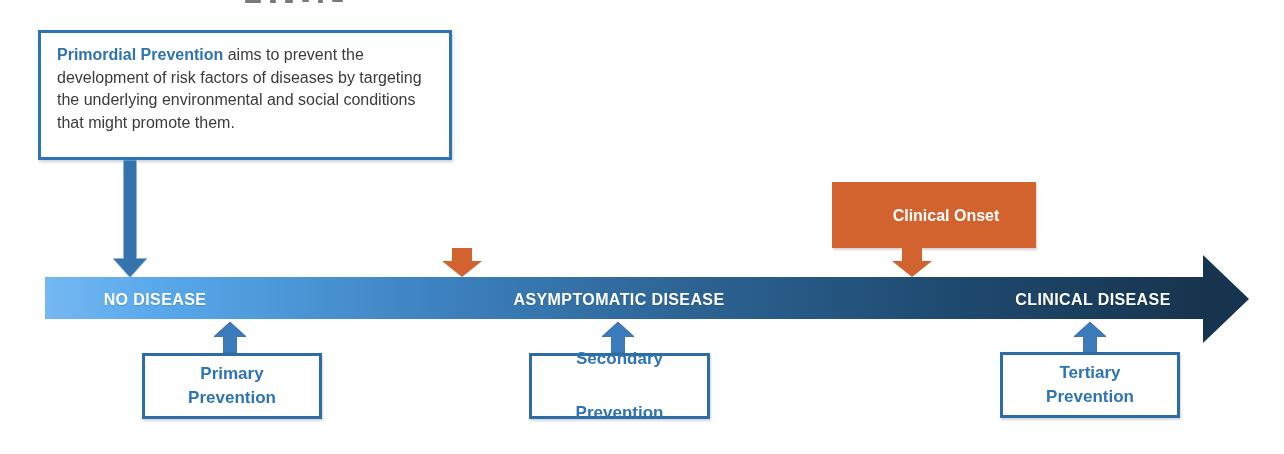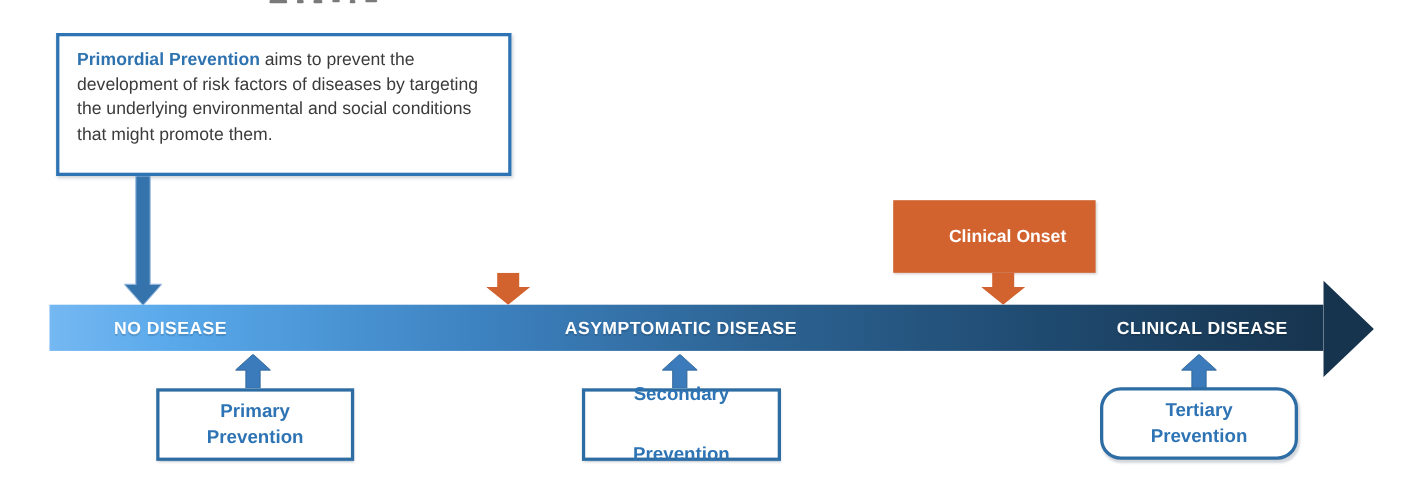--- a/index.html
+++ b/index.html
@@ -21,42 +21,42 @@
   }
   .crop-fragment i:nth-child(1){ width: 16px; }
   .crop-fragment i:nth-child(2){ width: 6px; }
   .crop-fragment i:nth-child(3){ width: 8px; }
   .crop-fragment i:nth-child(4){ width: 7px; height:2px; }
   .crop-fragment i:nth-child(5){ width: 5px; }
   .crop-fragment i:nth-child(6){ width: 11px; height:2px; }
 
   
   .callout {
-    position: absolute; left: 51px; top: 30px; width: 414px; height: 130px;
+    position: absolute; left: 38px; top: 30px; width: 414px; height: 130px;
     background: #ffffff; border: 3px solid #2E74B5;
     box-shadow: 1px 2px 3px rgba(110,120,135,0.35);
     padding: 11px 10px 0 16px;
     font-size: 16px; line-height: 22.5px; color: #3B3B3B;
   }
   .callout-title { font-weight: bold; color: #2E73B0; }
 
   .arrow-svg { position: absolute; }
 
   
   .event-box {
     position: absolute; top: 182px; height: 66px;
     background: #D2622E; color: #ffffff;
     font-weight: bold; font-size: 16px; line-height: 23px;
     display: flex; flex-direction: column; justify-content: center; align-items: center;
     text-align: center;
     box-shadow: 1px 2px 2px rgba(120,110,100,0.3);
   }
   .event-box span { display: block; }
   #onset-box { left: 373px; width: 182px; }
-  #clinical-box { left: 812px; width: 184px; padding-left: 24px; }
+  #clinical-box { left: 832px; width: 204px; padding-left: 24px; }
 
   
   .band {
     position: absolute; left: 45px; top: 277px; width: 1158px; height: 42px;
     background: linear-gradient(90deg,
       #75B8F2 0%, #58A8EA 10%, #3C80BE 35%, #2D6494 55%, #1F4A70 78%, #17344E 100%);
   }
   .stage-label {
     position: absolute; top: 0; height: 45px;
     display: flex; align-items: center;
@@ -74,21 +74,21 @@
     position: absolute; top: 353px; height: 66px;
     background: #ffffff; border: 3px solid #2E6DA4;
     color: #2E74B5; font-weight: bold; font-size: 17px; line-height: 24px;
     display: flex; flex-direction: column; justify-content: center; align-items: center;
     text-align: left;
     box-shadow: 1px 2px 2px rgba(110,120,135,0.3);
   }
   .prevention-box span { display: block; }
   #primary-box { left: 142px; width: 180px; }
   #secondary-box { left: 529px; width: 181px; gap: 30px; }
-  #tertiary-box { left: 1000px; width: 180px; top: 352px; border-radius: 19px; }
+  #tertiary-box { left: 1000px; width: 180px; top: 352px; }
 </style>
 </head>
 <body>
 
 <div class="canvas">
 
   <div class="crop-fragment">
     <i></i><i></i><i></i><i></i><i></i><i></i>
   </div>
 

